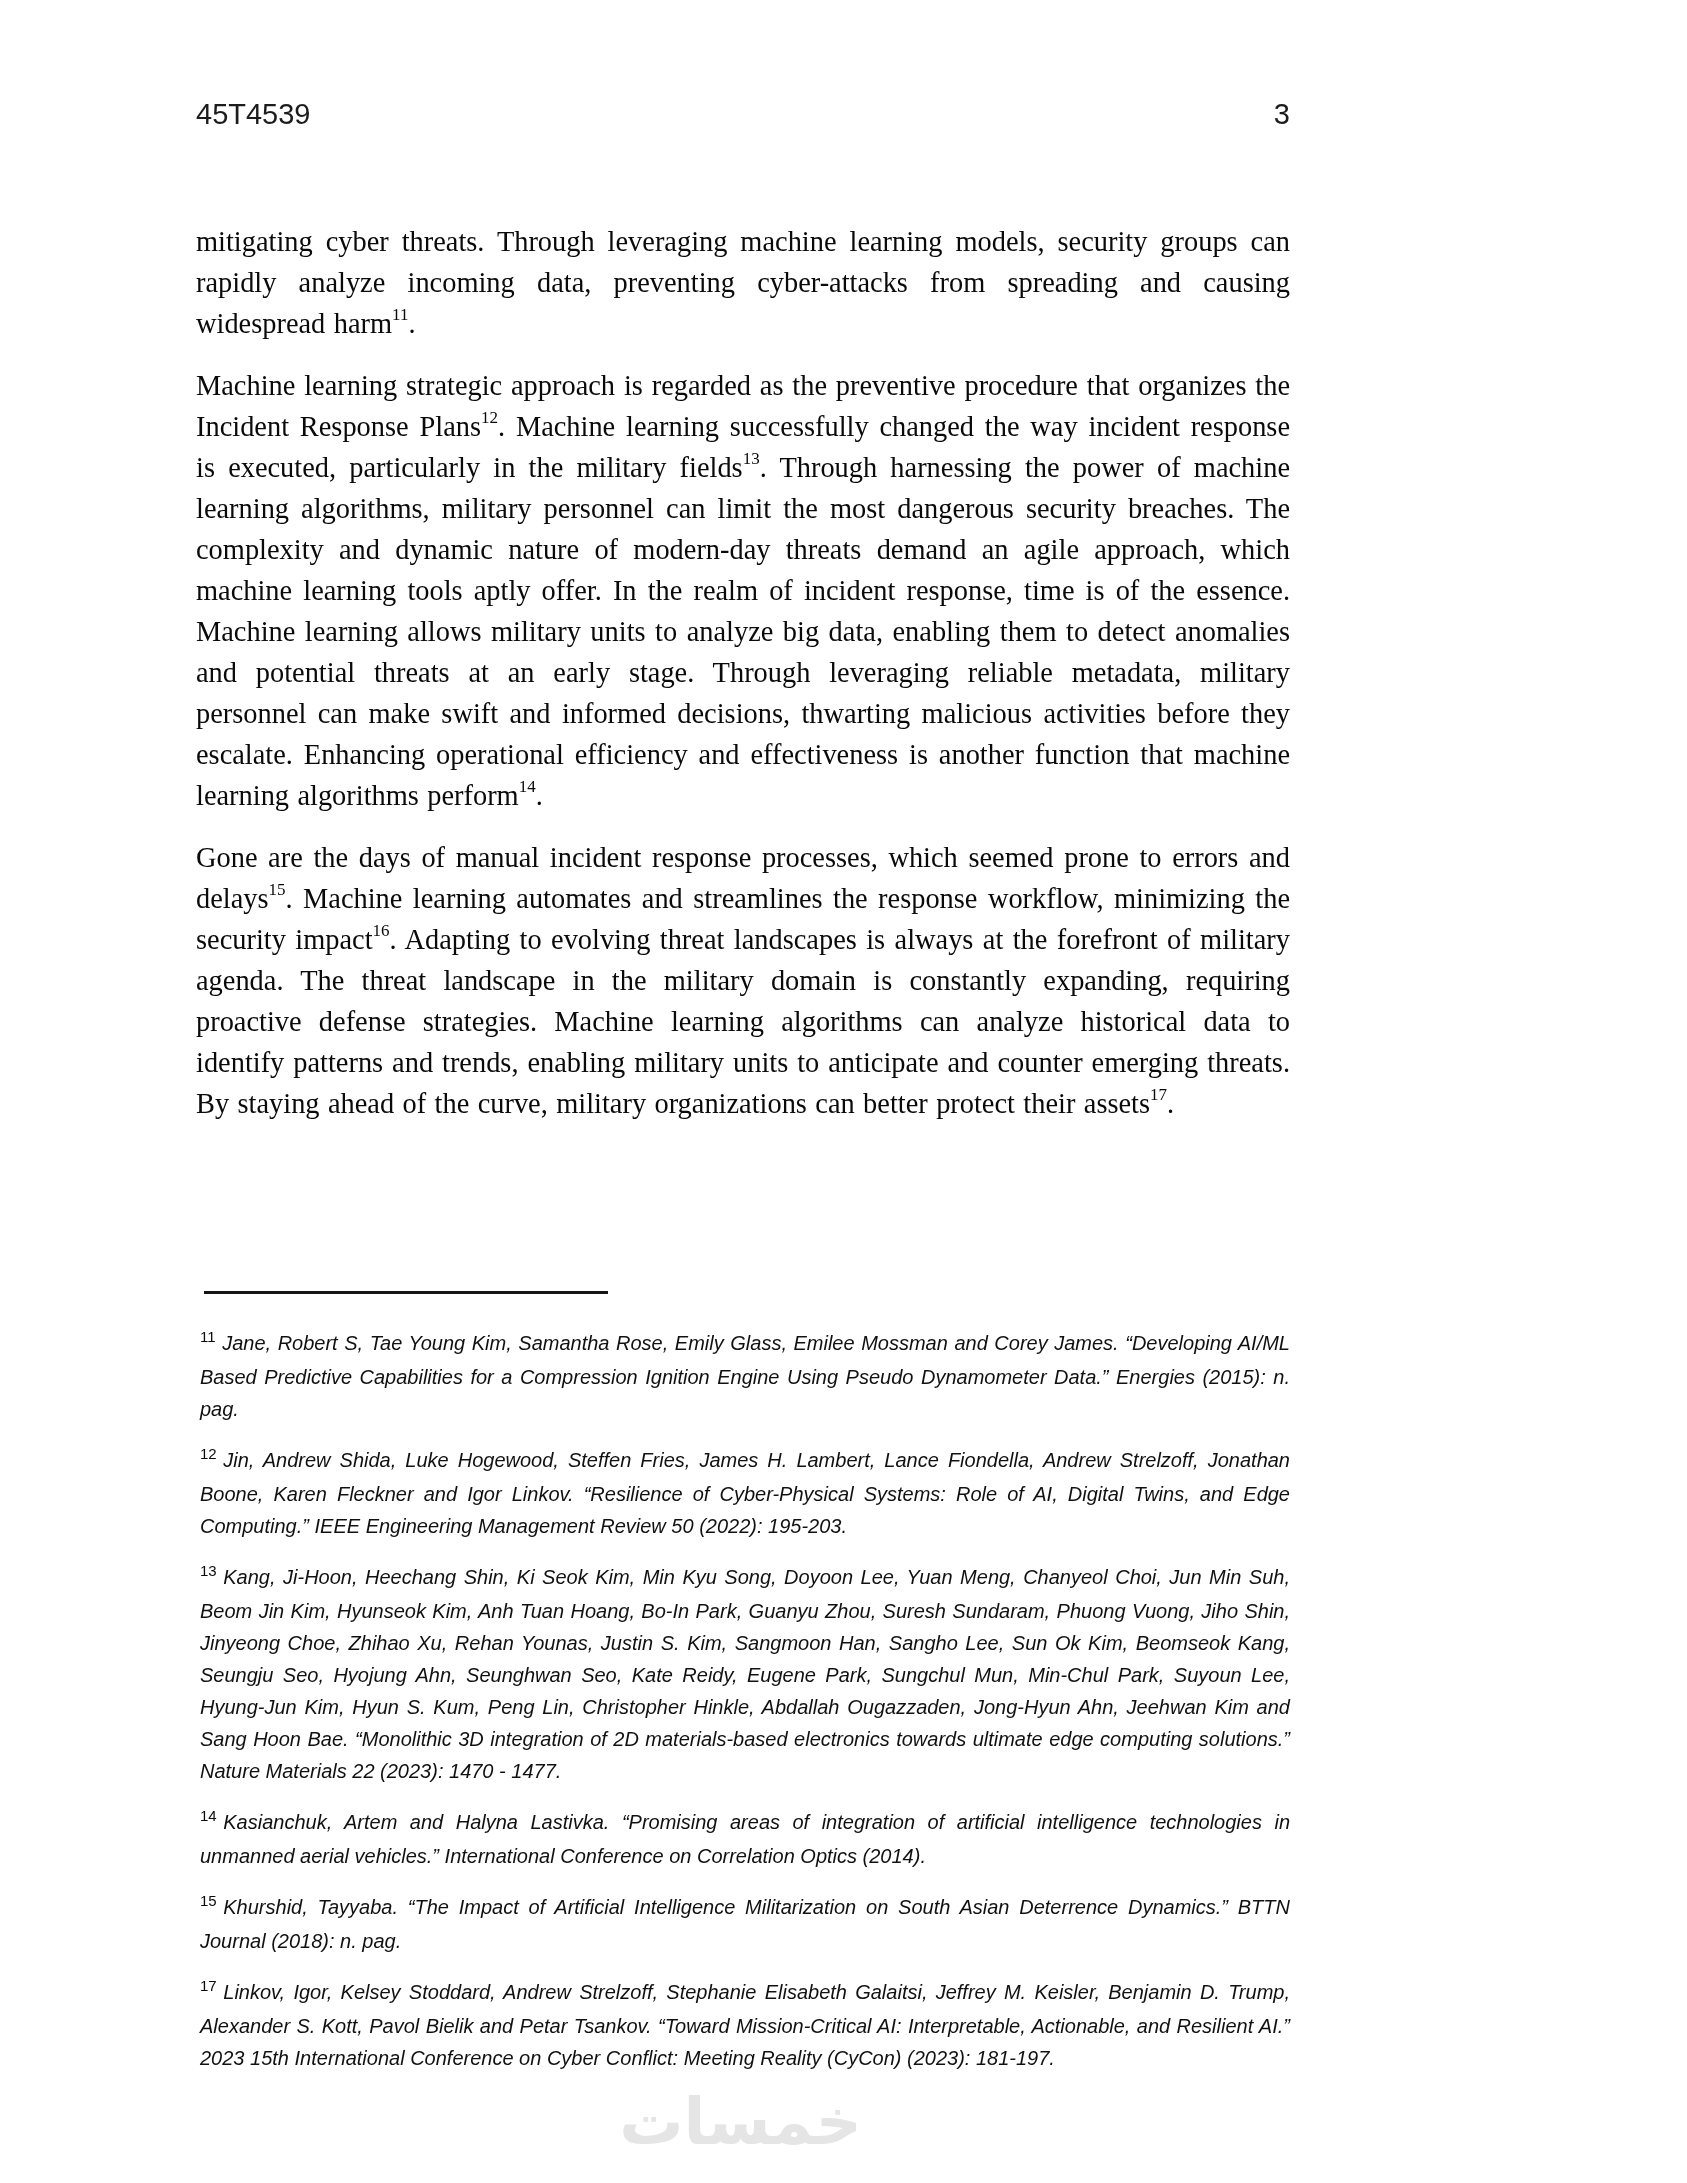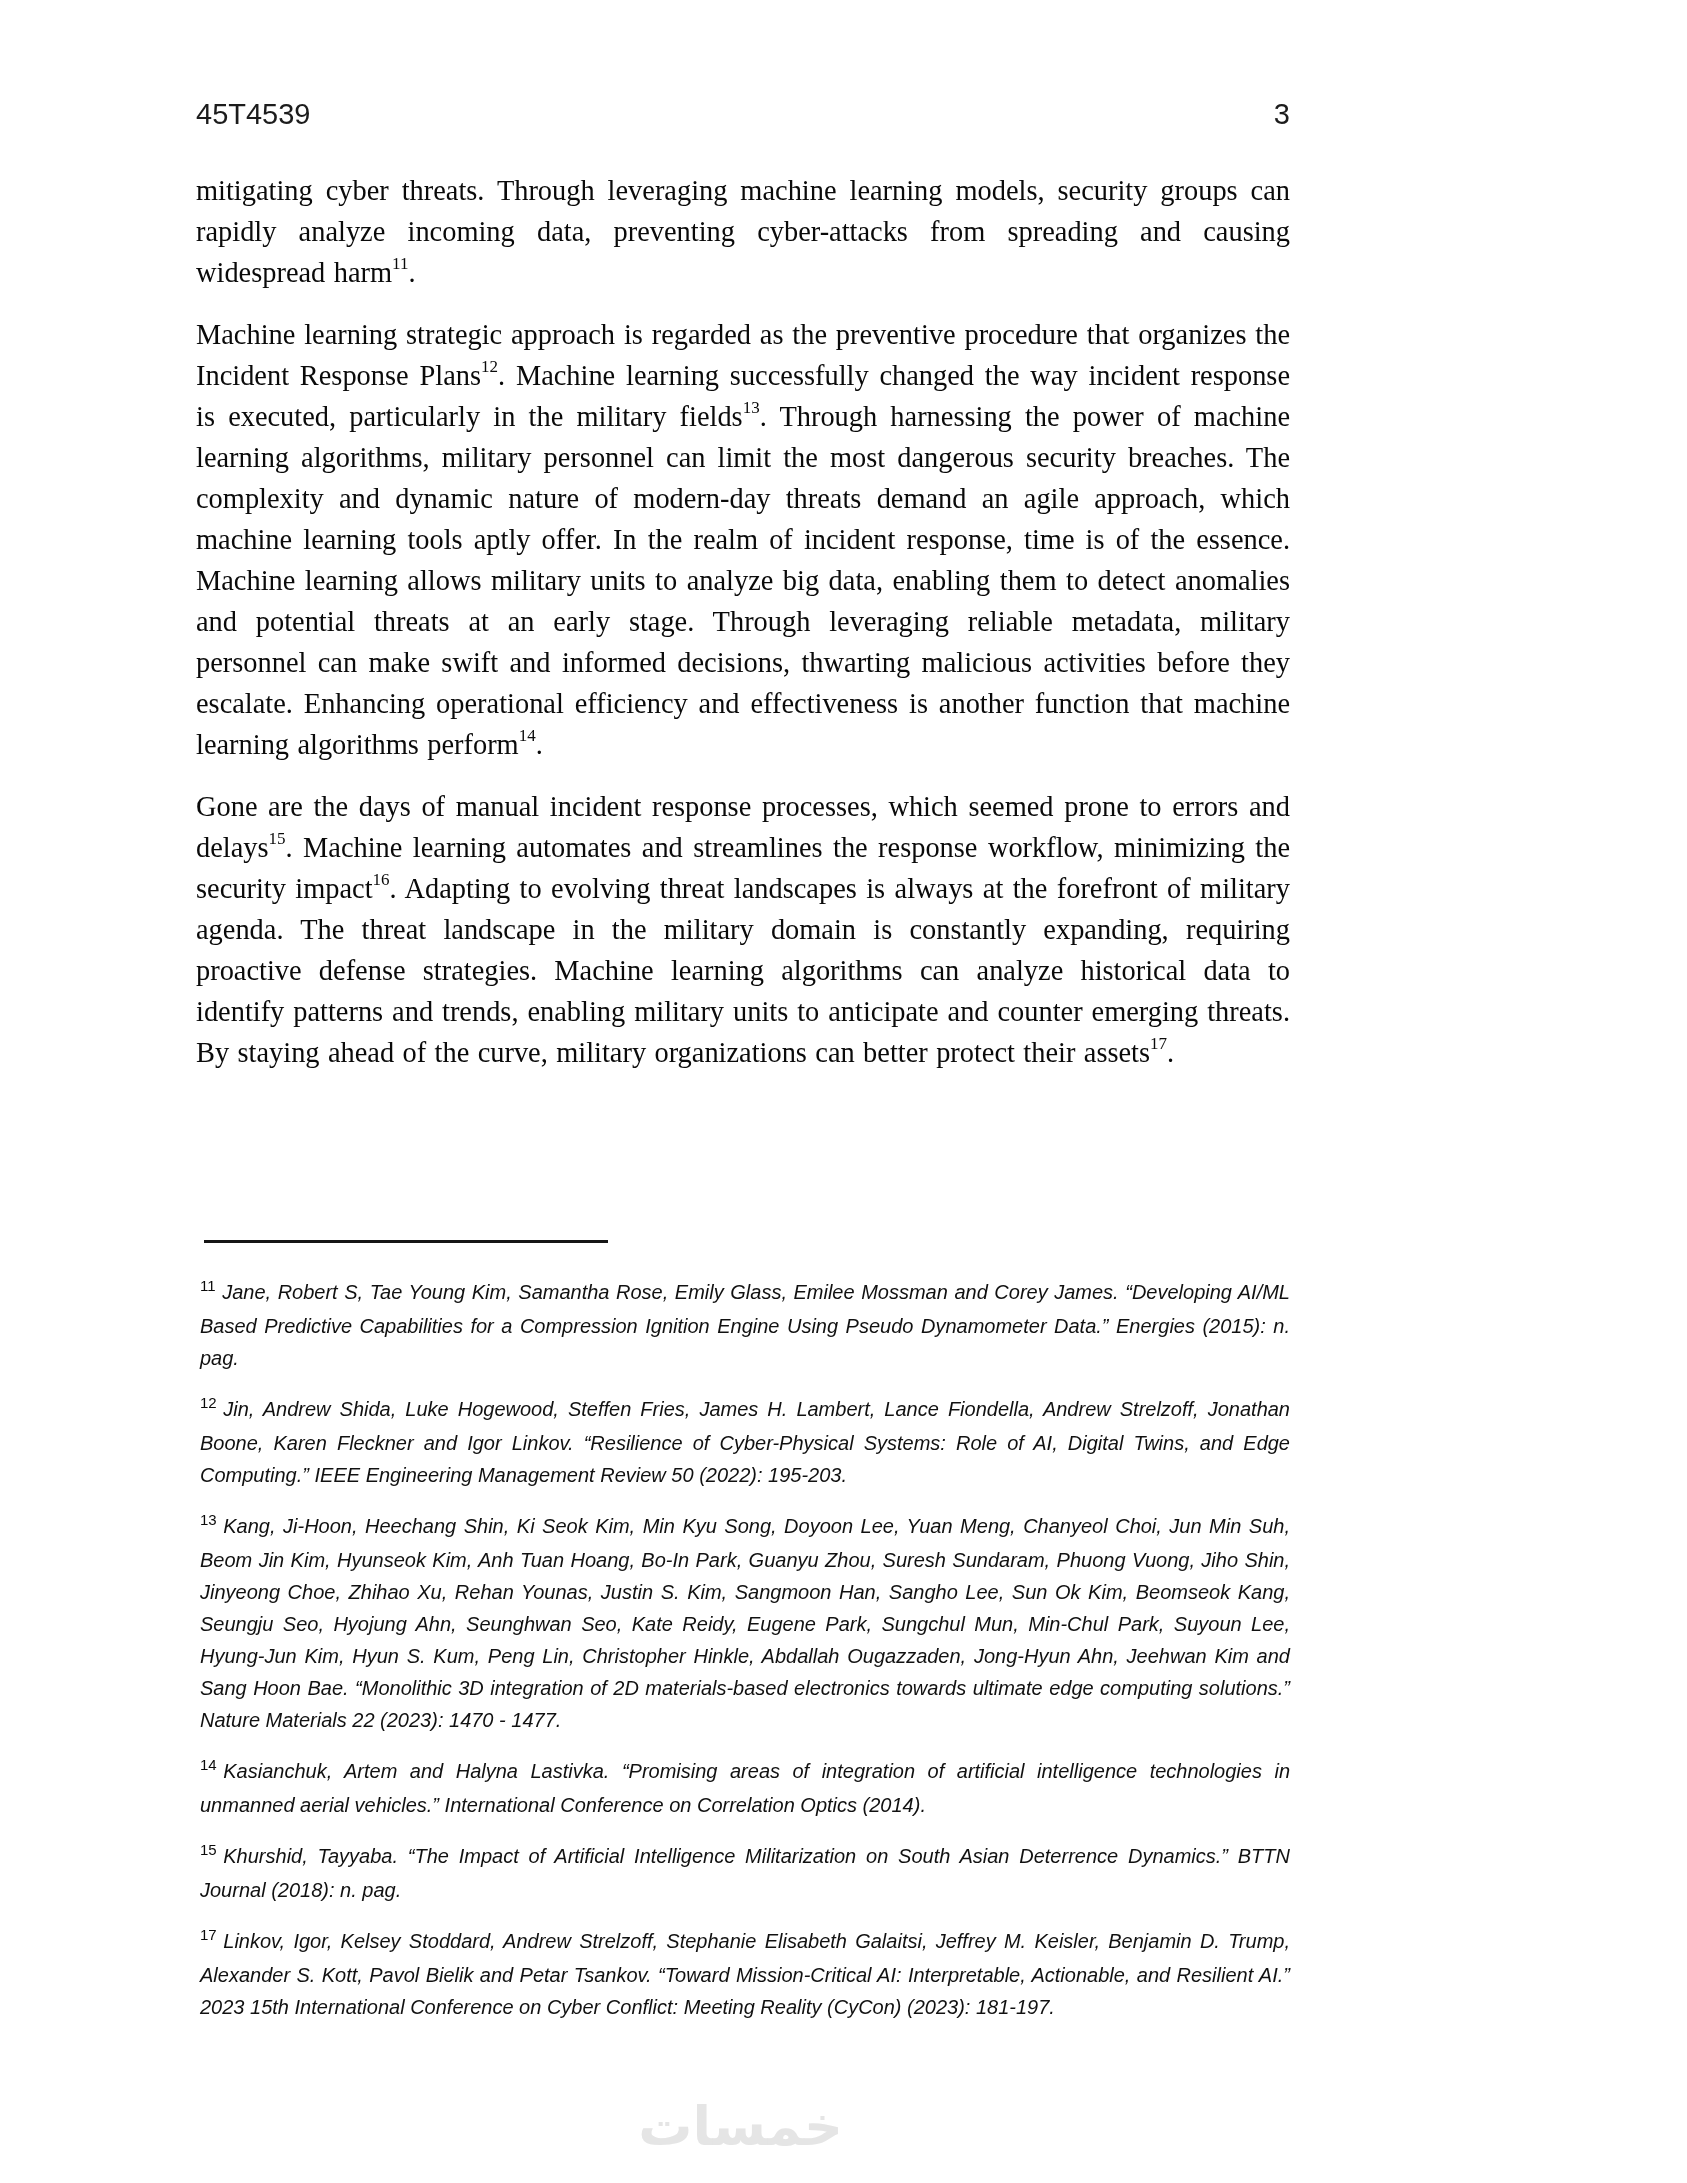--- a/index.html
+++ b/index.html
@@ -17,21 +17,21 @@
   }
   .page-header {
     display: flex;
     justify-content: space-between;
     align-items: flex-start;
     font-family: "Liberation Sans", sans-serif;
     font-size: 29px;
     line-height: 1.15;
     color: #1c1c1c;
   }
-  .body-text { margin-top: 39px; }
+  .body-text { margin-top: 90px; }
   p.para {
     margin: 0 0 21px 0;
     font-size: 28.4px;
     line-height: 41px;
     text-align: justify;
     text-align-last: left;
     word-spacing: 1.3px;
     color: #0a0a0a;
   }
   p.para sup {
@@ -70,21 +70,21 @@
     margin-right: 6.6px;
     color: #0a0a0a;
   }
   .watermark {
     position: absolute;
     left: 50%;
     bottom: 29px;
     transform: translateX(-50%);
     font-family: "DejaVu Sans", sans-serif;
     font-weight: bold;
-    font-size: 54px;
+    font-size: 64px;
     line-height: 1;
     letter-spacing: 1.3px;
     user-select: none;
   }
 </style>
 </head>
 <body>
 
 <div class="page">
   <div class="content">

